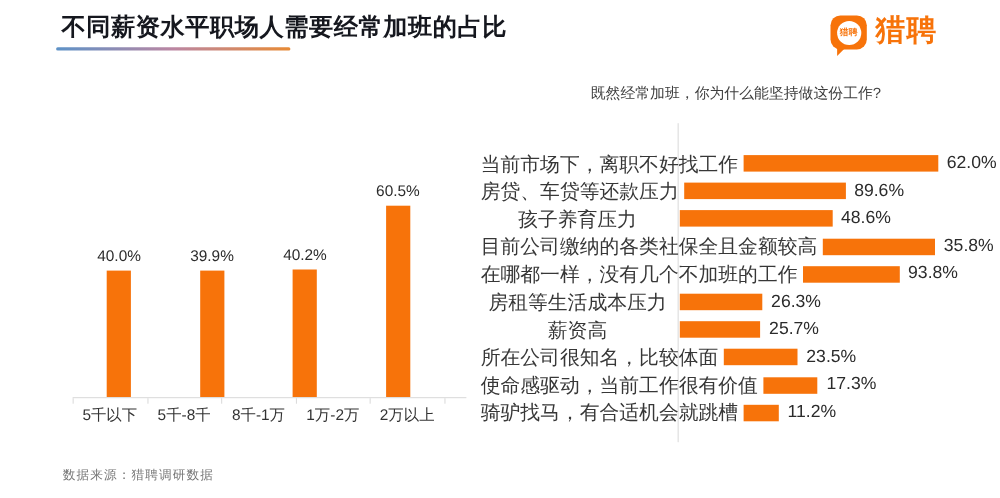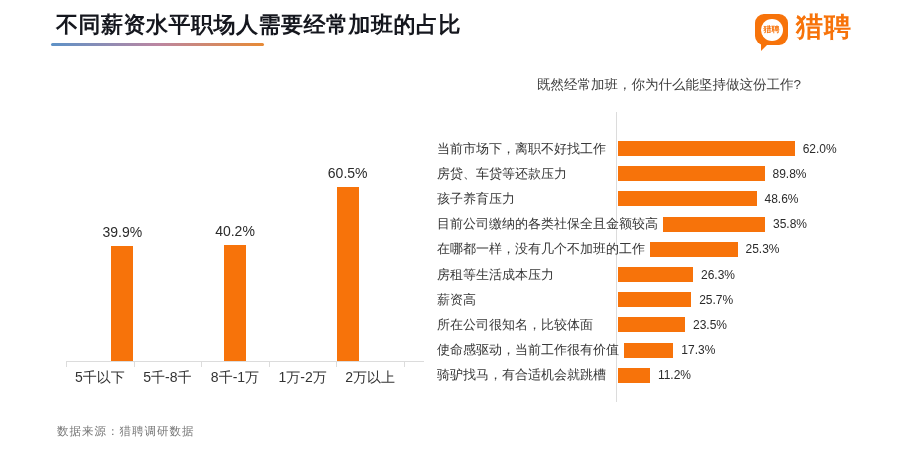--- a/index.html
+++ b/index.html
@@ -29,23 +29,23 @@
   .x-axis { position:absolute; left:66px; top:361px; width:358px; height:6px; border-top:1px solid #dcdcdc; }
   .x-tick { position:absolute; top:0; width:1px; height:5px; background:#dcdcdc; }
   .x-labels { position:absolute; left:66px; top:369px; width:338px; display:flex;justify-content:space-between; }
   .cat-label { flex:1 1 0; text-align:center; font-size:14px; color:#333333; white-space:nowrap; }
 
   
   .right-title { position:absolute; left:537px; top:76px; font-size:13.5px; color:#3d3d3d; white-space:nowrap; }
   .y-axis-line { position:absolute; left:616px; top:112px; width:1px; height:290px; background:#dcdcdc; }
   .right-rows { position:absolute; left:437px; top:136px; width:472px; }
   .row { display:flex; align-items:center; height:25.2px; }
-  .row-label { flex:0 0 176px; text-align:left; font-size:13px; color:#373737; white-space:nowrap; }
+  .row-label { flex:0 0 176px; text-align:center; font-size:18px; color:#373737; white-space:nowrap; }
   .row-bar { height:15px; background:#f7730a; margin-left:5px; flex-shrink:0; }
-  .row-val { margin-left:8px; font-size:12px; color:#2b2b2b; white-space:nowrap; }
+  .row-val { margin-left:8px; font-size:16px; color:#2b2b2b; white-space:nowrap; }
 
   
   .source { position:absolute; left:57px; top:424px; font-size:11.5px; color:#757575; letter-spacing:1px; }
 </style>
 </head>
 <body>
 
 <div class="page">
 
   <h1 class="page-title">不同薪资水平职场人需要经常加班的占比</h1>
@@ -55,20 +55,24 @@
     <div class="logo-badge">
       <div class="logo-ring">
         <span>猎聘</span>
       </div>
     </div>
     <span class="logo-text">猎聘</span>
   </div>
 
   <div>
     <div class="left-columns" id="left-columns">
+        <div class="col">
+          <div class="val-label">40.0%</div>
+          <div class="bar-v" style="height: 115px; background: rgb(247, 115, 10);"></div>
+        </div>
         <div class="col">
           <div class="val-label">39.9%</div>
           <div class="bar-v" style="height: 114.7px; background: rgb(247, 115, 10);"></div>
         </div>
         <div class="col">
           <div class="val-label">40.2%</div>
           <div class="bar-v" style="height: 115.6px; background: rgb(247, 115, 10);"></div>
         </div>
         <div class="col">
           <div class="val-label">60.5%</div>
@@ -97,36 +101,36 @@
     <div class="y-axis-line"></div>
     <div class="right-rows" id="right-rows">
         <div class="row">
           <div class="row-label">当前市场下，离职不好找工作</div>
           <div class="row-bar" style="width: 176.7px; background: rgb(247, 115, 10);"></div>
           <div class="row-val">62.0%</div>
         </div>
         <div class="row">
           <div class="row-label">房贷、车贷等还款压力</div>
           <div class="row-bar" style="width: 146.5px; background: rgb(247, 115, 10);"></div>
-          <div class="row-val">89.8%</div>
+          <div class="row-val">89.6%</div>
         </div>
         <div class="row">
           <div class="row-label">孩子养育压力</div>
           <div class="row-bar" style="width: 138.5px; background: rgb(247, 115, 10);"></div>
           <div class="row-val">48.6%</div>
         </div>
         <div class="row">
           <div class="row-label">目前公司缴纳的各类社保全且金额较高</div>
           <div class="row-bar" style="width: 102px; background: rgb(247, 115, 10);"></div>
           <div class="row-val">35.8%</div>
         </div>
         <div class="row">
           <div class="row-label">在哪都一样，没有几个不加班的工作</div>
           <div class="row-bar" style="width: 87.5px; background: rgb(247, 115, 10);"></div>
-          <div class="row-val">25.3%</div>
+          <div class="row-val">93.8%</div>
         </div>
         <div class="row">
           <div class="row-label">房租等生活成本压力</div>
           <div class="row-bar" style="width: 75px; background: rgb(247, 115, 10);"></div>
           <div class="row-val">26.3%</div>
         </div>
         <div class="row">
           <div class="row-label">薪资高</div>
           <div class="row-bar" style="width: 73.2px; background: rgb(247, 115, 10);"></div>
           <div class="row-val">25.7%</div>

